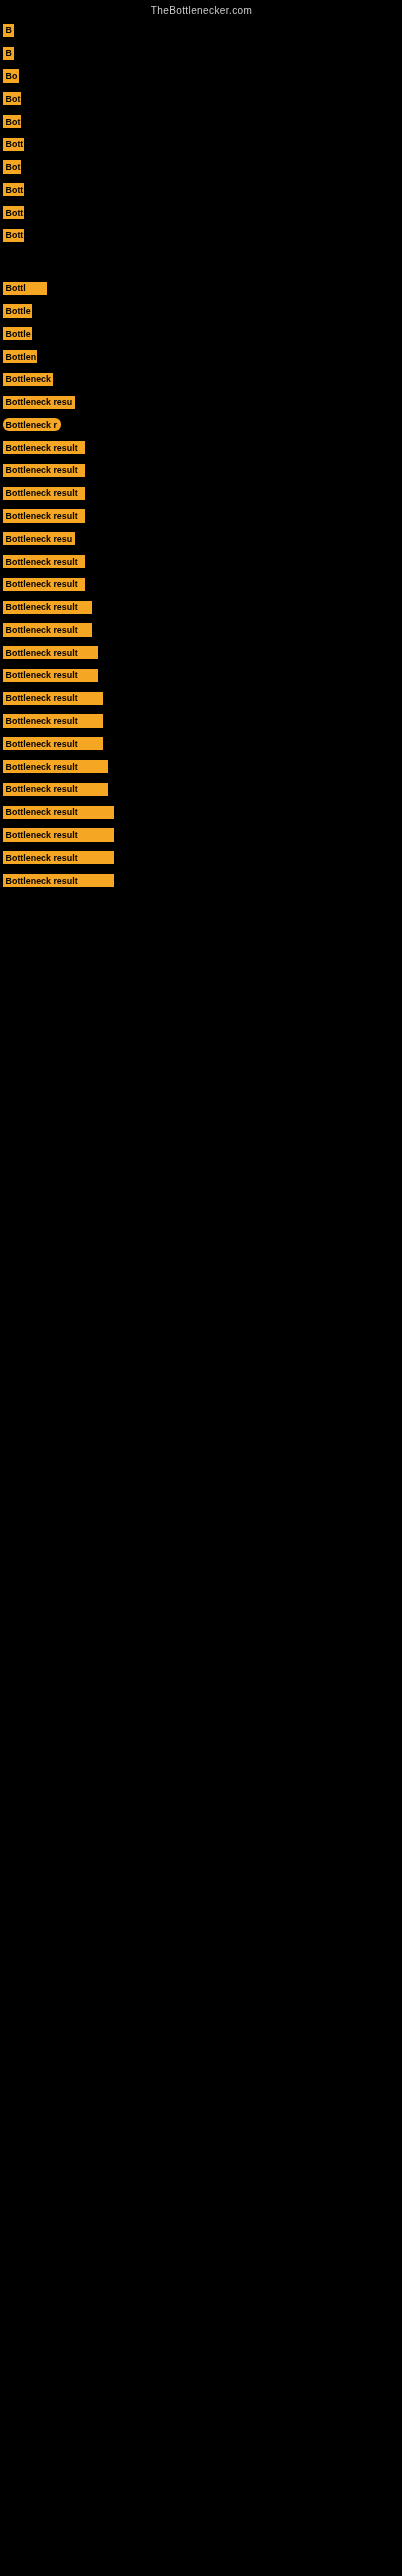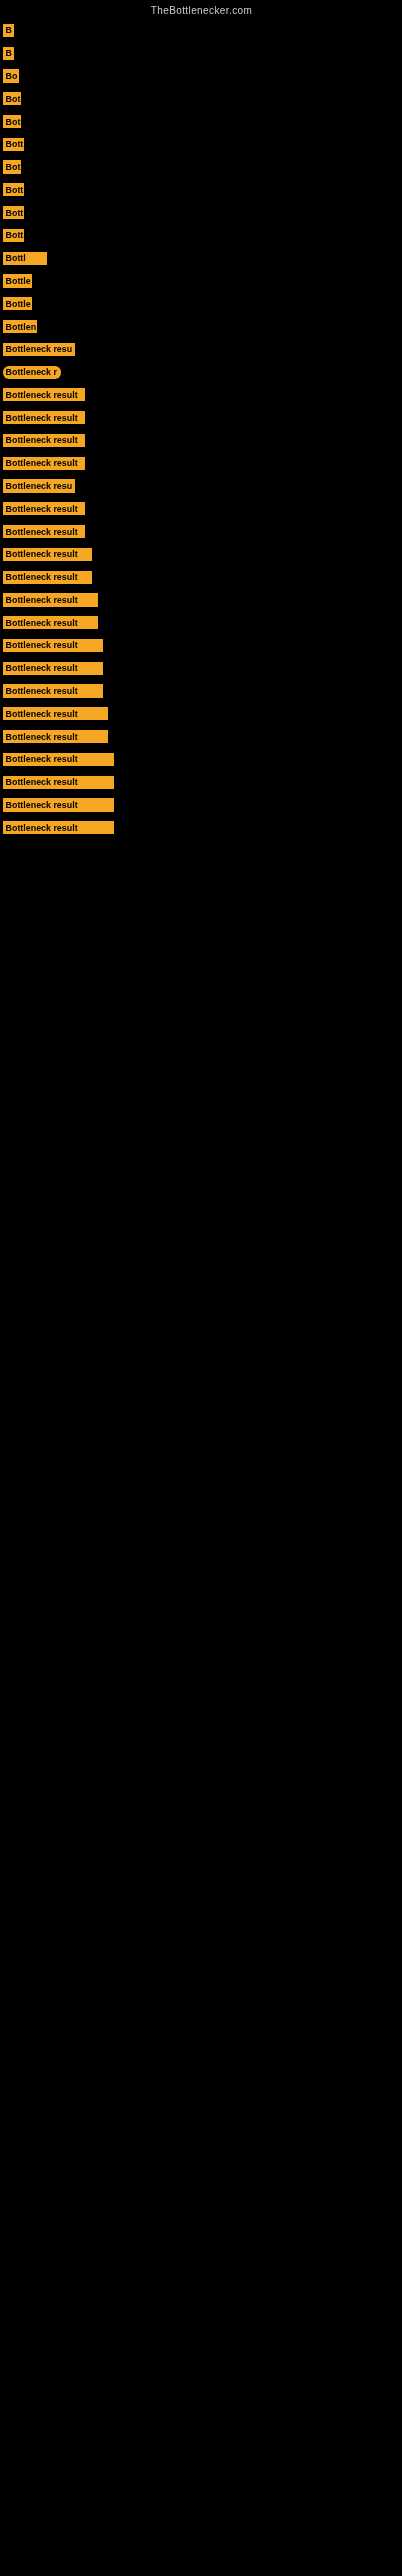--- a/index.html
+++ b/index.html
@@ -63,30 +63,33 @@
     <div class="bar-row">
       <span class="bar-label" style="width: 21px; min-width: 21px;">Bott</span>
     </div>
     <div class="bar-row">
       <span class="bar-label" style="width: 21px; min-width: 21px;">Bott</span>
     </div>
     <div class="bar-row">
       <span class="bar-label" style="width: 21px; min-width: 21px;">Bott</span>
     </div>
     <div class="bar-row">
-      <span class="bar-label" style="width: 44px; min-width: 24px;">Bottl</span>
+      <span class="bar-label" style="width: 44px; min-width: 24px; margin-top: 30px;">Bottl</span>
     </div>
     <div class="bar-row">
       <span class="bar-label" style="width: 29px; min-width: 29px;">Bottle</span>
     </div>
     <div class="bar-row">
       <span class="bar-label" style="width: 29px; min-width: 29px;">Bottle</span>
     </div>
     <div class="bar-row">
       <span class="bar-label" style="width: 26px; min-width: 34px;">Bottlen</span>
+    </div>
+    <div class="bar-row">
+      <span class="bar-label" style="width: 50px; min-width: 50px;">Bottleneck</span>
     </div>
     <div class="bar-row">
       <span class="bar-label" style="width: 72px; min-width: 72px;">Bottleneck resu</span>
     </div>
     <div class="bar-row">
       <span class="bar-label" style="width: 58px; min-width: 58px; border-radius: 6px;">Bottleneck r</span>
     </div>
     <div class="bar-row">
       <span class="bar-label" style="width: 82px; min-width: 82px;">Bottleneck result</span>
     </div>

